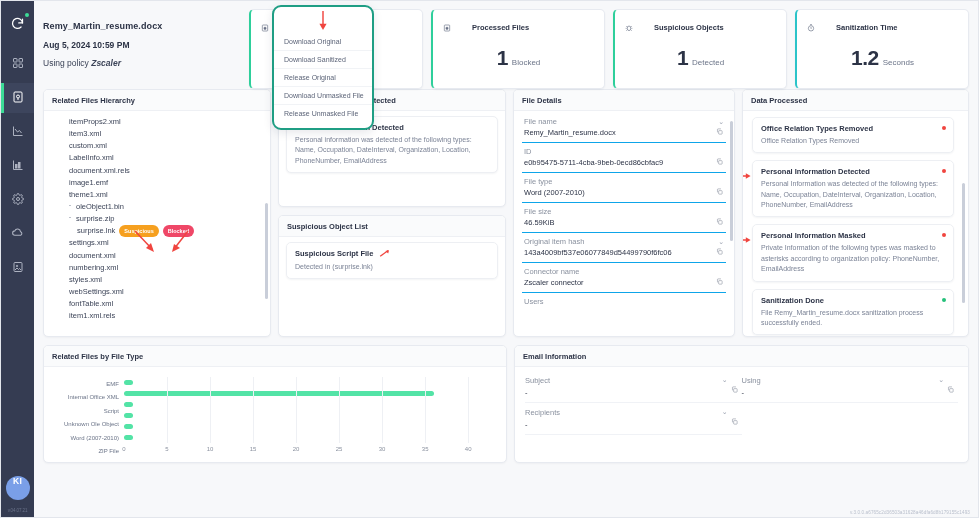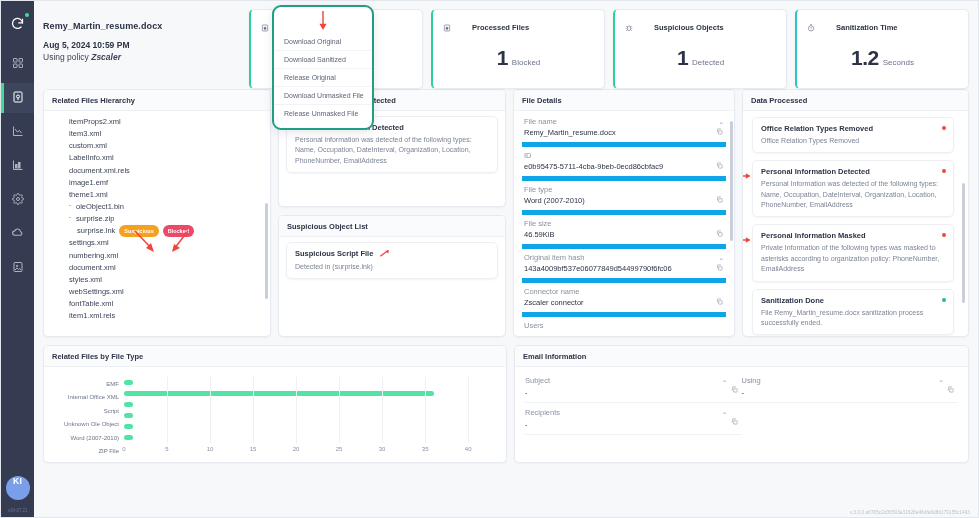--- a/index.html
+++ b/index.html
@@ -72,21 +72,21 @@
   }
   .file-head { width: 198px; flex: 0 0 198px; padding-top: 12px; }
   .file-title {
     font-size: 9px; font-weight: bold; color: #2c3346; letter-spacing: .1px;
   }
   .file-date {
     font-size: 8.5px; font-weight: bold; color: #2c3346;
     margin-top: 9px;
   }
   .file-policy {
-    font-size: 8.5px; color: #3c4considered; color: #3c4458; margin-top: 2px;
+    font-size: 8.5px; color: #3c4considered; color: #3c4458; margin-top: 8px;
   }
   .file-policy i { font-weight: bold; font-style: italic; }
 
   .stat-cards { display: flex; gap: 8px; flex: 1; }
   .stat-card {
     flex: 1; background: #fff; border-radius: 5px;
     border: 1px solid #e7eaf0;
     border-left: 2.5px solid #2ecf9b;
     padding: 8px 10px 6px 10px;
     position: relative;
@@ -164,21 +164,21 @@
   .dot {
     position: absolute; right: 7px; top: 8px;
     width: 4px; height: 4px; border-radius: 50%;
   }
   .dot.red { background: #f0453f; }
   .dot.green { background: #25c07a; }
 
   
   .fields { font-size: 7.5px; }
   .field {
-    border-bottom: 5px solid #0ea5e9;
+    border-bottom: 1px solid #0ea5e9;
     padding: 4px 2px 5px 2px; position: relative;
   }
   .field:last-child { border-bottom: none; }
   .f-label { font-size: 7.5px; color: #8a919f; display: flex; justify-content: space-between; align-items: center;}
   .f-value { font-size: 7.5px; color: #2c3346; margin-top: 2px; padding-right: 14px; white-space: nowrap; overflow: hidden; }
   .copy-ic { position: absolute; right: 3px; bottom: 5px; }
   .chev { color: #9aa1b0; font-size: 7px; }
 
   
   .chart-wrap { display: flex; padding: 10px 12px 4px 6px; height: 100%; }
@@ -410,22 +410,22 @@
                 <div class="node d1"><span>item3.xml</span></div>
                 <div class="node d1"><span>custom.xml</span></div>
                 <div class="node d1"><span>LabelInfo.xml</span></div>
                 <div class="node d1"><span>document.xml.rels</span></div>
                 <div class="node d1"><span>image1.emf</span></div>
                 <div class="node d1"><span>theme1.xml</span></div>
                 <div class="node d0"><span class="caret">ˇ</span><span>oleObject1.bin</span></div>
                 <div class="node d1"><span class="caret">ˇ</span><span>surprise.zip</span></div>
                 <div class="node d2"><span>surprise.lnk</span><span class="badge suspicious">Suspicious</span><span class="badge blocked">Blocked</span></div>
                 <div class="node d1"><span>settings.xml</span></div>
+                <div class="node d1"><span>document.xml</span></div>
                 <div class="node d1"><span>numbering.xml</span></div>
-                <div class="node d1"><span>document.xml</span></div>
                 <div class="node d1"><span>styles.xml</span></div>
                 <div class="node d1"><span>webSettings.xml</span></div>
                 <div class="node d1"><span>fontTable.xml</span></div>
                 <div class="node d1"><span>item1.xml.rels</span></div>
               </div>
             <div class="scrollbar-v"></div>
           <span class="ann" style="left: 88px; top: 118px;"><svg width="62" height="26" viewBox="0 0 62 26">
                   <path d="M3 2 L20 20" stroke="#f0453f" stroke-width="1.5"></path>
                   <path d="M22 23 L14 19 L19 14 Z" fill="#f0453f"></path>
                   <path d="M56 2 L42 20" stroke="#f0453f" stroke-width="1.5"></path>

